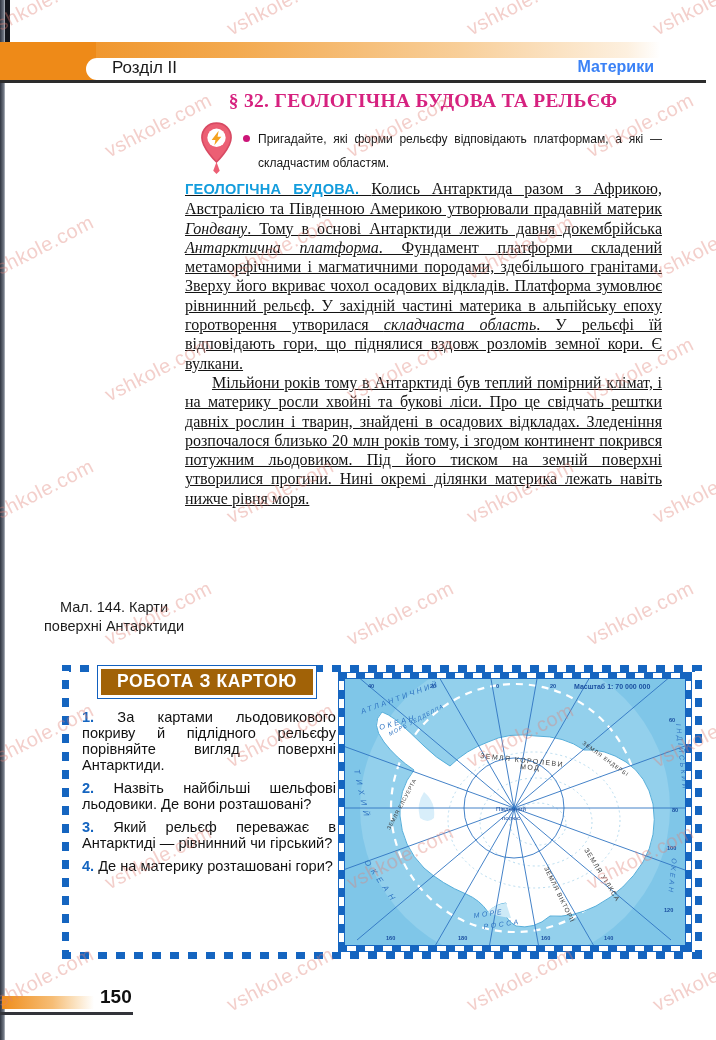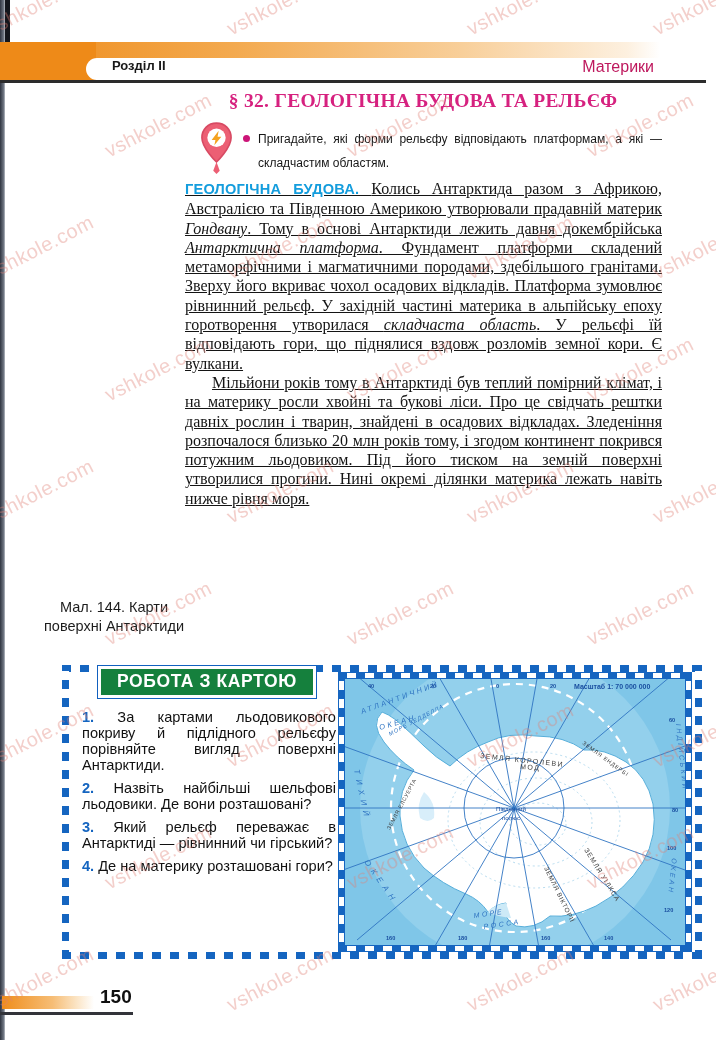--- a/index.html
+++ b/index.html
@@ -18,23 +18,23 @@
   .wm{position:absolute;font-family:"Liberation Sans",sans-serif;font-size:20px;
     color:rgba(224,128,118,0.38);transform:rotate(-27deg);white-space:nowrap;letter-spacing:.5px;}
 
   
   .band-top{position:absolute;left:0;top:42px;width:660px;height:17px;
     background:linear-gradient(90deg,#ee8a18,#f3a94e 35%,#f8cf9a 70%,#fdf0df 95%,#fff);}
   .band-left{position:absolute;left:0;top:42px;width:96px;height:38px;background:#ee8a18;}
   .band-pill{position:absolute;left:86px;top:58px;width:620px;height:22px;
     background:#fff;border-radius:12px 0 0 12px;}
   .hdr-left{position:absolute;left:112px;top:58px;font-family:"Liberation Sans",sans-serif;
-    font-weight:700;font-size:13px;color:#191919;}
+    font-weight:400;font-size:17px;color:#191919;}
   .hdr-right{position:absolute;right:62px;top:58px;font-family:"Liberation Sans",sans-serif;
-    font-weight:400;font-size:16px;color:#be185d;}
+    font-weight:700;font-size:16px;color:#3b82f6;}
   .hdr-rule{position:absolute;left:0;top:80px;width:706px;height:3px;background:#2c2c2c;}
 
   
   .title{position:absolute;left:183px;top:90px;width:480px;text-align:center;
     font-weight:700;font-size:19.5px;letter-spacing:.3px;color:#d6217f;}
 
   
   .pin{position:absolute;left:198px;top:121px;}
   .recall-dot{position:absolute;left:243px;top:135px;width:7px;height:7px;border-radius:50%;background:#cc1478;}
   .recall{position:absolute;left:258px;top:127px;width:404px;
@@ -56,21 +56,21 @@
     font-family:"Liberation Sans",sans-serif;font-size:14.5px;line-height:1.32;color:#1d1d1d;}
 
   
   .workbox{position:absolute;left:62px;top:665px;width:640px;height:294px;background:#fff;}
   .wb-edge{position:absolute;background:repeating-linear-gradient(90deg,#1565c0 0 9px,#fff 9px 18px);}
   .wb-top{left:0;top:0;width:100%;height:7px;}
   .wb-bottom{left:0;top:287px;width:100%;height:7px;}
   .wb-side{background:repeating-linear-gradient(0deg,#1565c0 0 9px,#fff 9px 18px);}
   .wb-left{left:0;top:0;width:7px;height:100%;}
   .wb-right{left:633px;top:0;width:7px;height:100%;}
-  .wb-title{position:absolute;left:36px;top:1px;background:#15803d;border:3px solid #fff;
+  .wb-title{position:absolute;left:36px;top:1px;background:#a16207;border:3px solid #fff;
     box-shadow:0 0 0 1px #1160bf;padding:2px 16px 3px;color:#fff;
     font-family:"Liberation Sans",sans-serif;font-weight:700;font-size:17.5px;letter-spacing:.6px;}
   .questions{position:absolute;left:16px;top:40px;width:254px;margin:4px;padding:0;list-style:none;
     font-family:"Liberation Sans",sans-serif;font-size:14.6px;line-height:16px;
     color:#111;text-align:justify;}
   .questions li{margin:0 0 7px 0;}
   .qnum{color:#1565c0;font-weight:700;}
   .map-wrap{position:absolute;left:276px;top:7px;width:354px;height:280px;}
 
   

